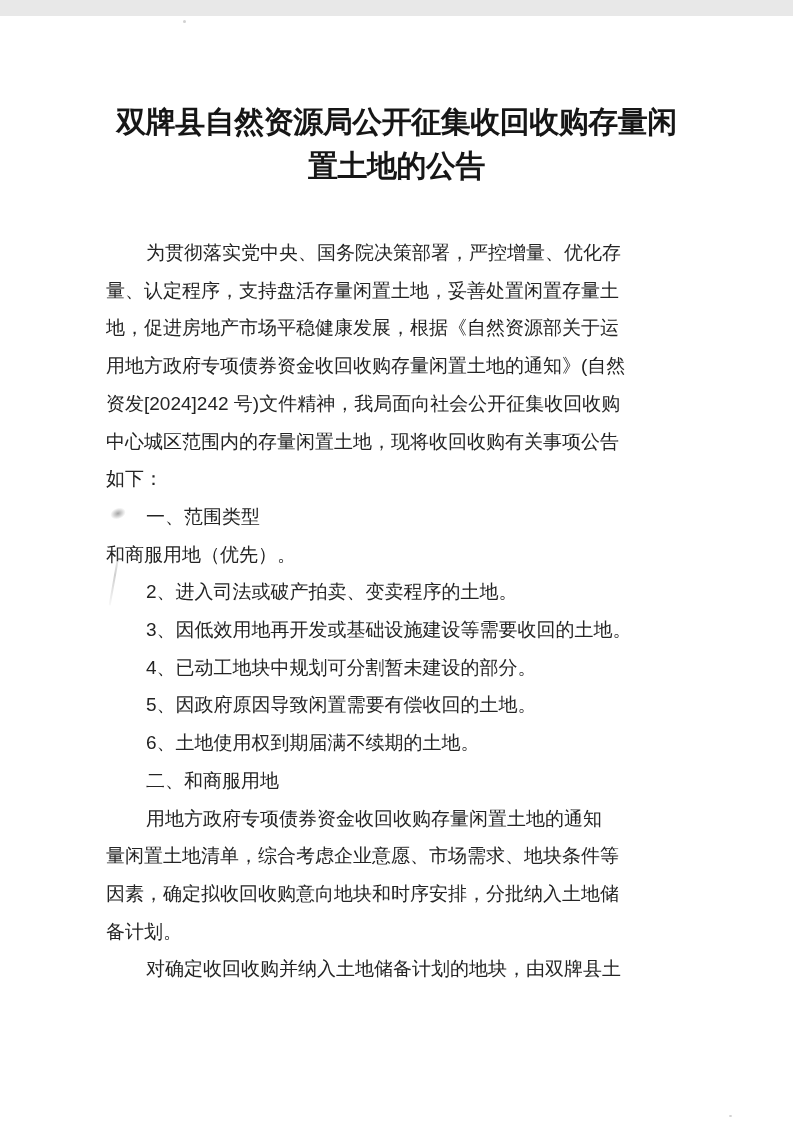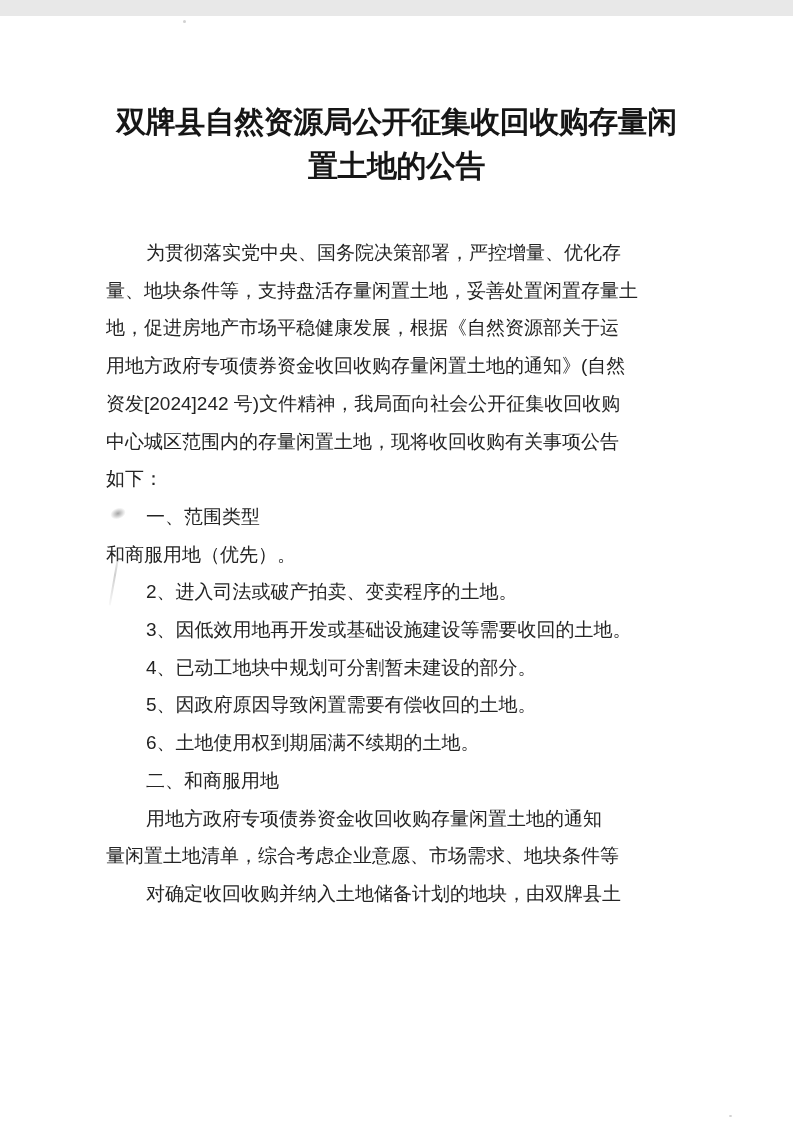--- a/index.html
+++ b/index.html
@@ -60,36 +60,38 @@
 
 <div class="page">
 
   <div class="title">
     <div>双牌县自然资源局公开征集收回收购存量闲</div>
     <div>置土地的公告</div>
   </div>
 
   <div class="body" id="body-lines">
       <div class="line indent">为贯彻落实党中央、国务院决策部署，严控增量、优化存</div>
-      <div class="line">量、地块条件等，支持盘活存量闲置土地，妥善处置闲置存量土</div>
+      <div class="line">量、认定程序，支持盘活存量闲置土地，妥善处置闲置存量土</div>
       <div class="line">地，促进房地产市场平稳健康发展，根据《自然资源部关于运</div>
       <div class="line">用地方政府专项债券资金收回收购存量闲置土地的通知》(自然</div>
       <div class="line">资发[2024]242 号)文件精神，我局面向社会公开征集收回收购</div>
       <div class="line">中心城区范围内的存量闲置土地，现将收回收购有关事项公告</div>
       <div class="line">如下：</div>
       <div class="line indent">一、范围类型</div>
       <div class="line">和商服用地（优先）。</div>
       <div class="line indent">2、进入司法或破产拍卖、变卖程序的土地。</div>
       <div class="line indent">3、因低效用地再开发或基础设施建设等需要收回的土地。</div>
       <div class="line indent">4、已动工地块中规划可分割暂未建设的部分。</div>
       <div class="line indent">5、因政府原因导致闲置需要有偿收回的土地。</div>
       <div class="line indent">6、土地使用权到期届满不续期的土地。</div>
       <div class="line indent">二、和商服用地</div>
       <div class="line indent">用地方政府专项债券资金收回收购存量闲置土地的通知</div>
       <div class="line">量闲置土地清单，综合考虑企业意愿、市场需求、地块条件等</div>
+      <div class="line">因素，确定拟收回收购意向地块和时序安排，分批纳入土地储</div>
+      <div class="line">备计划。</div>
       <div class="line indent">对确定收回收购并纳入土地储备计划的地块，由双牌县土</div>
     </div>
 
   <div class="artifact smudge"></div>
   <div class="artifact scratch"></div>
   <div class="artifact speck1"></div>
   <div class="artifact speck2"></div>
 
 </div>
 

